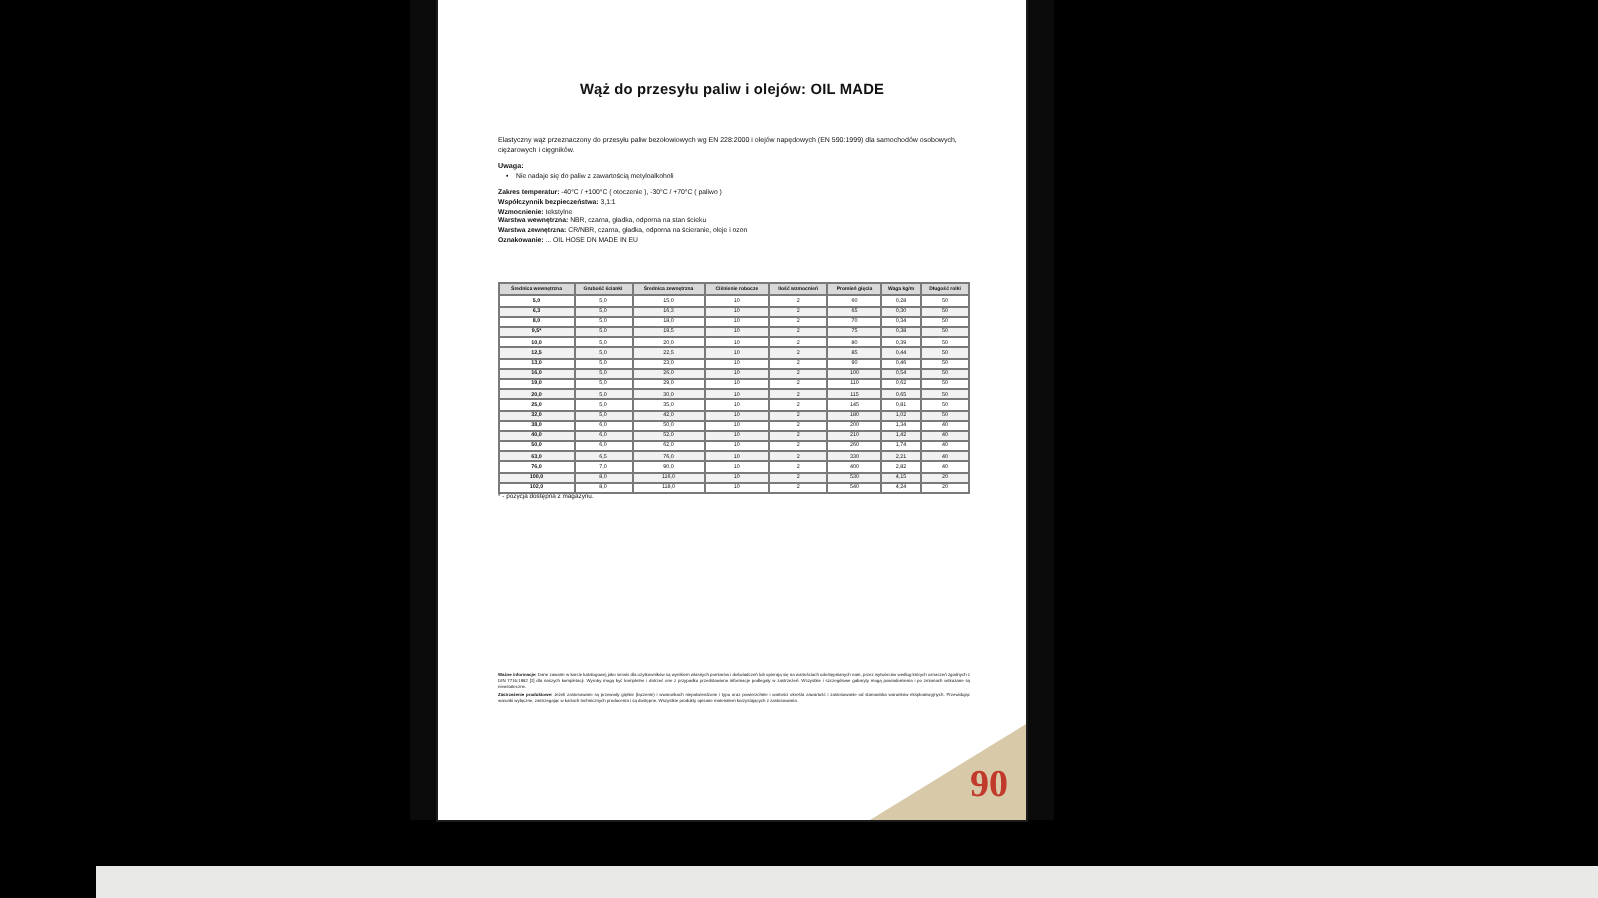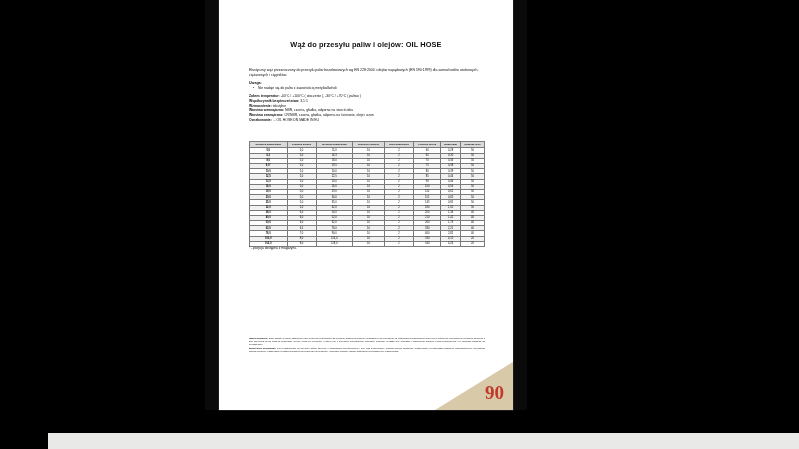--- a/index.html
+++ b/index.html
@@ -84,21 +84,21 @@
 <body>
 
 <div class="screen">
 
   <div class="band-l"></div>
   <div class="band-r"></div>
 
   <div class="page">
     <div class="page-inner">
 
-      <div class="title">Wąż do przesyłu paliw i olejów: OIL HOSE</div>
+      <div class="title">Wąż do przesyłu paliw i olejów: OIL MADE</div>
 
       <div class="body-text">
         <p class="p">Elastyczny wąż przeznaczony do przesyłu paliw bezołowiowych wg EN 228:2000 i olejów napędowych (EN 590:1999) dla samochodów osobowych, ciężarowych i cięgników.</p>
 
         <p class="uwaga">Uwaga:</p>
         <p class="bullet">Nie nadaje się do paliw z zawartością metyloalkoholi</p>
 
         <div class="spec">
           <div>
             <span class="k">Zakres temperatur:</span>

